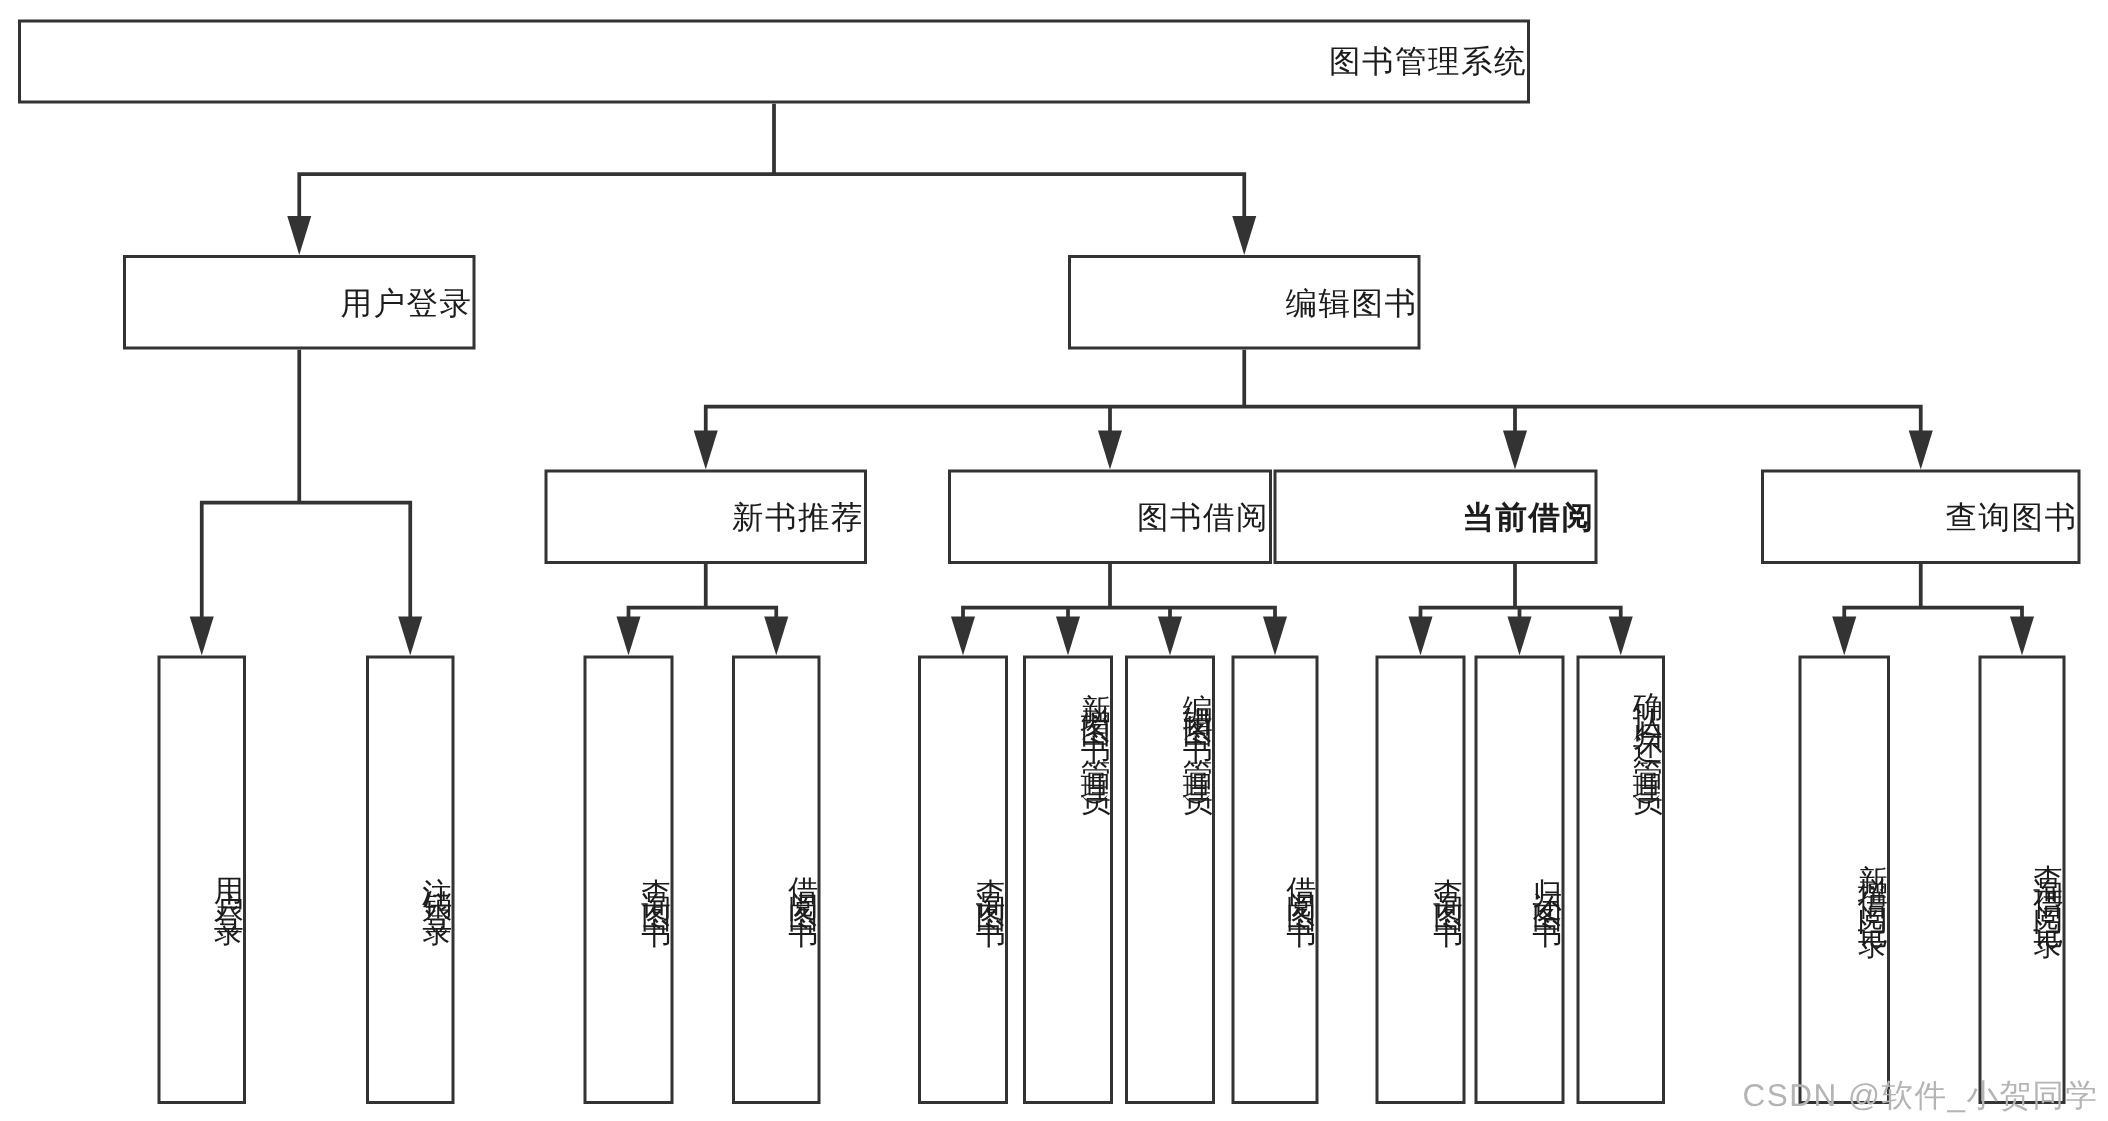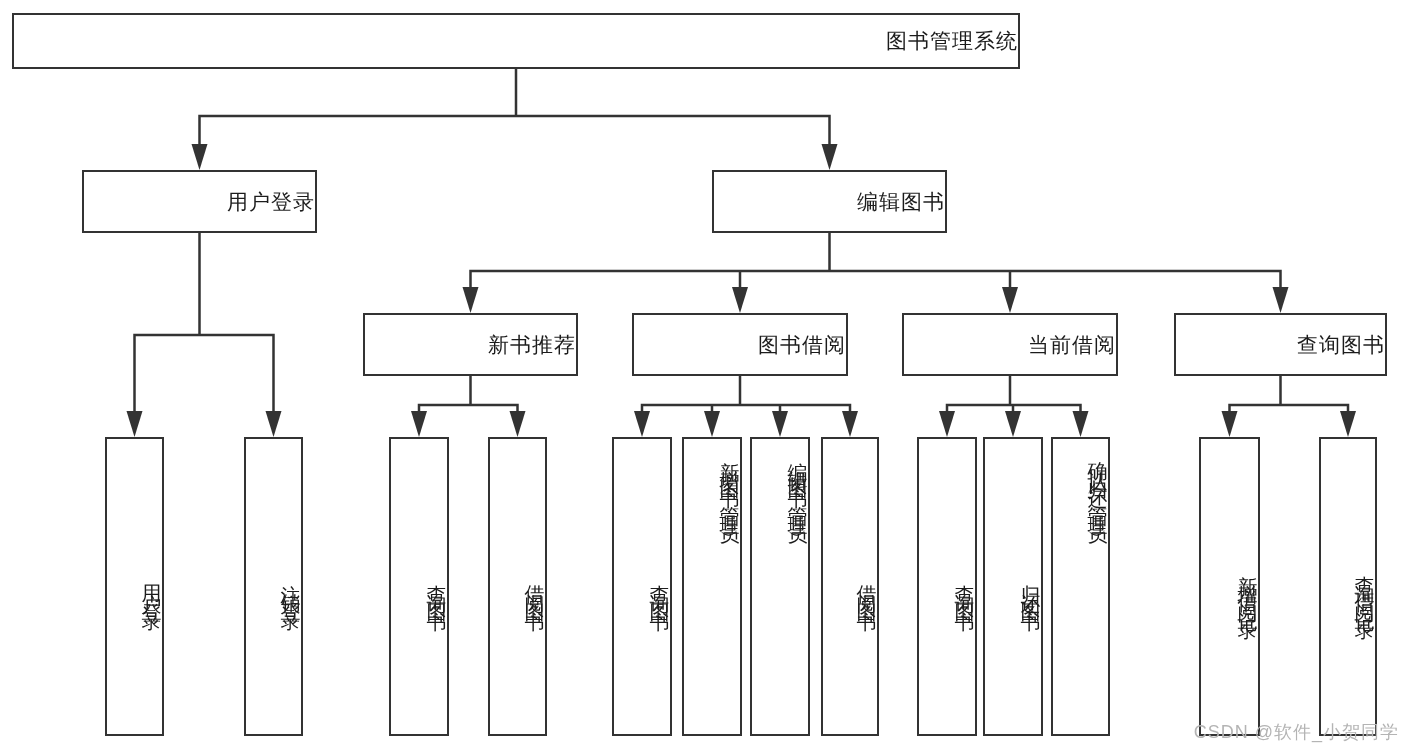--- a/index.html
+++ b/index.html
@@ -50,41 +50,41 @@
     height: 288px !important;
   }
   
   .root-box        { left: 12px;   top: 13px;  width: 1004px; height: 52px; }
   .lvl2            { top: 170px; width: 231px; height: 59px; }
   .box-user-login  { left: 82px; }
   .box-book-mgmt   { left: 712px; }
   .lvl3            { top: 313px; height: 59px; }
   .box-new-rec     { left: 363px;  width: 211px; }
   .box-borrowing   { left: 632px;  width: 212px; }
-  .box-current     { left: 902px;  width: 212px; }
+  .box-current     { left: 849px;  width: 212px; font-weight: bold; }
   .box-records     { left: 1174px; width: 209px; }
   .node-tall       { top: 437px; height: 295px; }
   .t-g1a { left: 105px;  width: 55px; }
   .t-g1b { left: 244px;  width: 55px; }
   .t-g2a { left: 389px;  width: 56px; }
   .t-g2b { left: 488px;  width: 55px; }
   .t-g3a { left: 612px;  width: 56px; }
   .t-g3b { left: 682px;  width: 56px; }
   .t-g3c { left: 750px;  width: 56px; }
   .t-g3d { left: 821px;  width: 54px; }
   .t-g4a { left: 917px;  width: 56px; }
   .t-g4b { left: 983px;  width: 56px; }
   .t-g4c { left: 1051px; width: 55px; }
   .t-g5a { left: 1199px; width: 57px; }
   .t-g5b { left: 1319px; width: 54px; }
   .watermark {
     position: absolute;
     right: 6px;
     bottom: 3px;
-    font-size: 18px;
+    font-size: 21px;
     color: #b4b4b4;
     letter-spacing: 1px;
     z-index: 5;
     white-space: nowrap;
   }
 </style>
 </head>
 <body>
 
 <div class="canvas">

